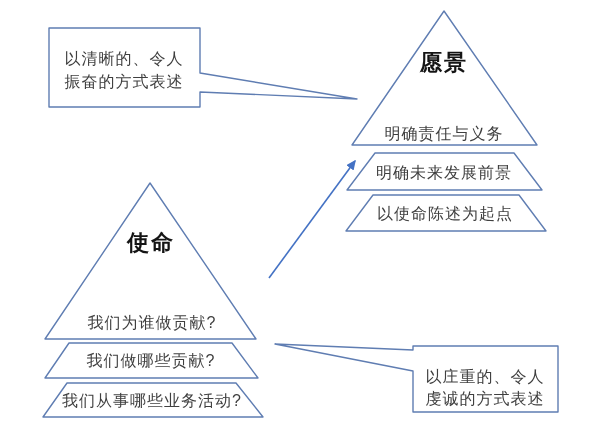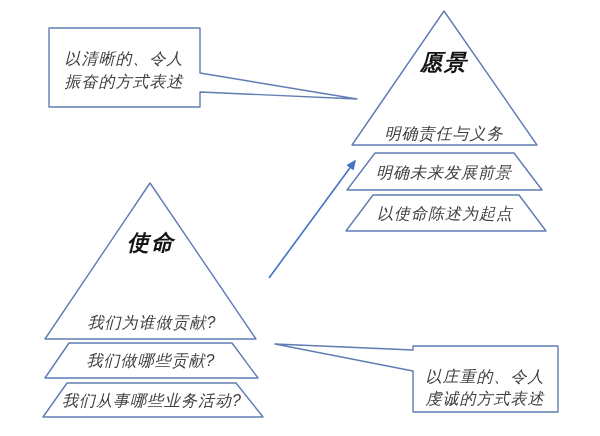--- a/index.html
+++ b/index.html
@@ -9,21 +9,20 @@
     width: 600px;
     height: 436px;
     overflow: hidden;
     font-family: "Liberation Sans", sans-serif;
   }
   .stage {
     position: relative;
     width: 600px;
     height: 436px;
     background: var(--background, #fff);
-    font-style: italic;
   }
   svg { display: block; }
   .shape {
     fill: #ffffff;
     stroke: var(--outline, #5f7db2);
     stroke-width: 1.4;
     stroke-linejoin: round;
   }
   .callout {
     fill: #ffffff;

